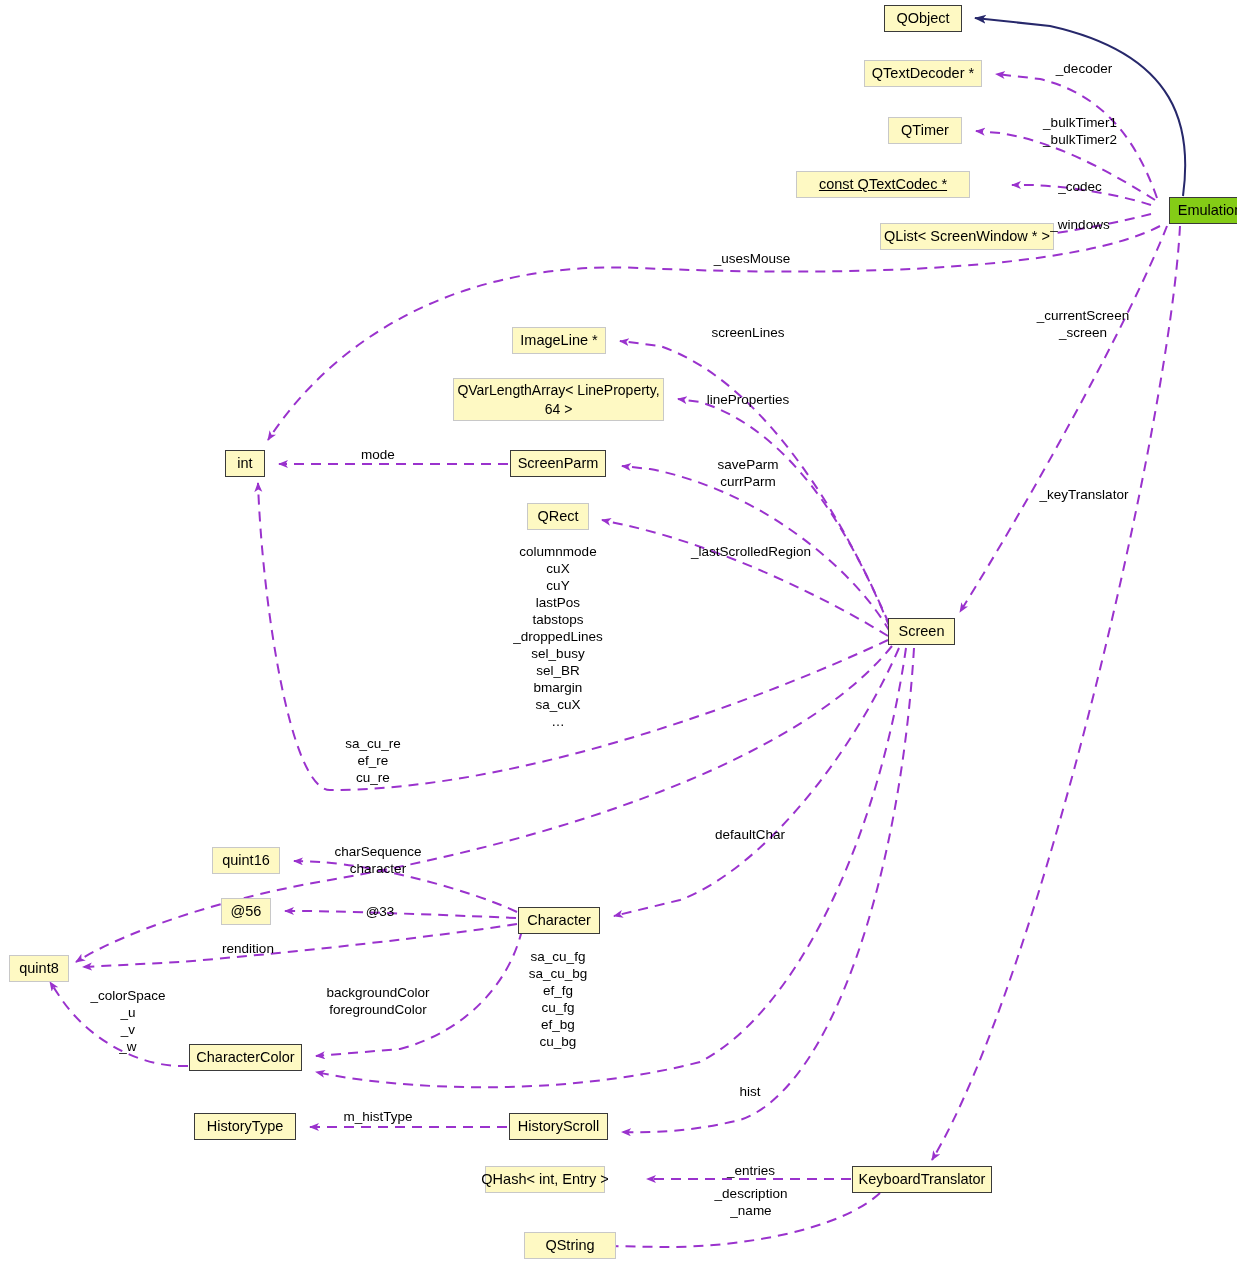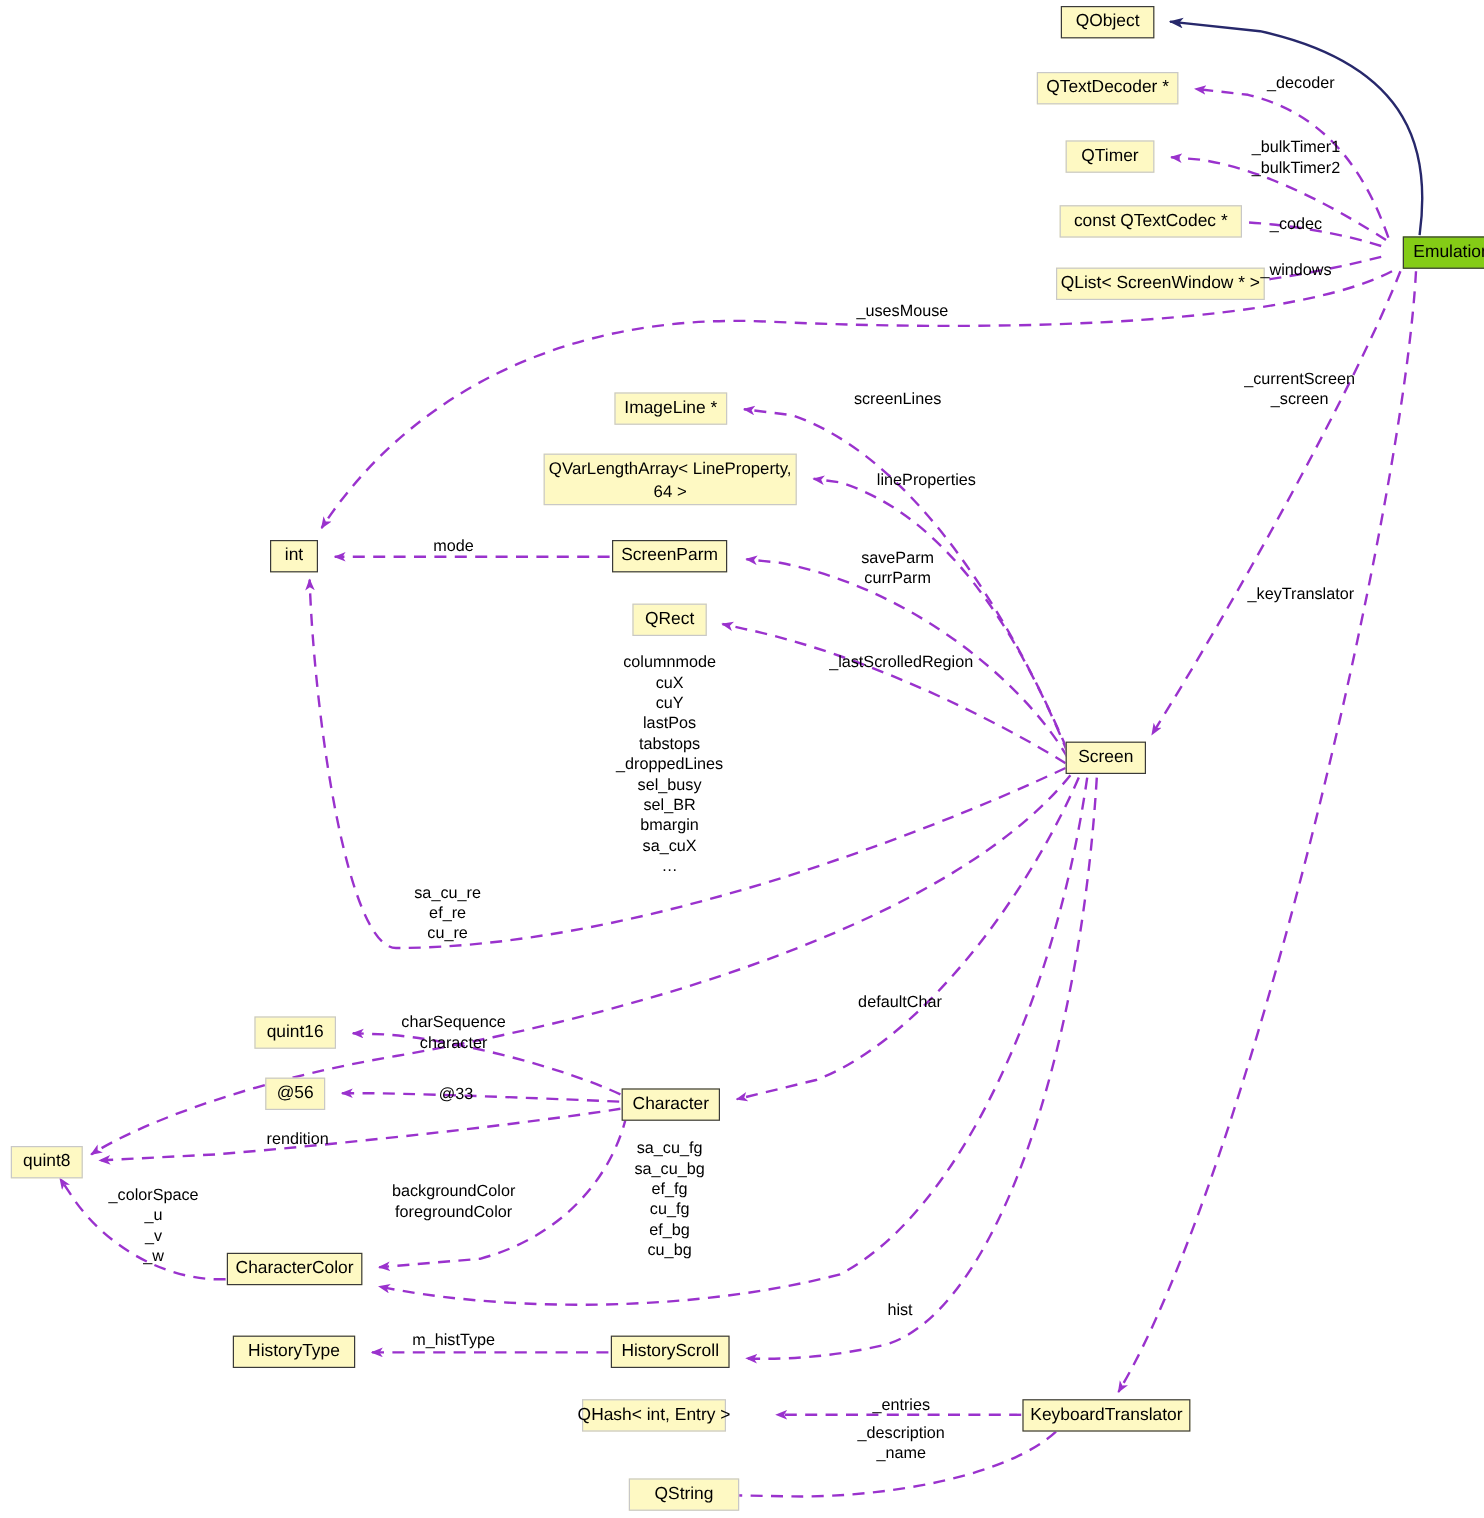--- a/index.html
+++ b/index.html
@@ -90,21 +90,21 @@
       <path d="M507,1127 L310,1127" marker-end="url(#ah-assoc)"></path>
 
       <path d="M851,1179 L647,1179" marker-end="url(#ah-assoc)"></path>
       <path d="M880,1193 C840,1230 740,1248 660,1247 L606,1246" marker-end="url(#ah-assoc)"></path>
     </g>
   </svg>
 
   <div class="node linked" style="left:884px;top:5px;width:78px;height:27px;">QObject</div>
   <div class="node plain" style="left:864px;top:60px;width:118px;height:27px;">QTextDecoder *</div>
   <div class="node plain" style="left:888px;top:117px;width:74px;height:27px;">QTimer</div>
-  <div class="node plain" style="left:883px;top:171px;width:152px;height:27px;">const QTextCodec *</div>
+  <div class="node plain" style="left:796px;top:171px;width:174px;height:27px;text-decoration:underline;">const QTextCodec *</div>
   <div class="node plain" style="left:836px;top:223px;width:174px;height:27px;margin-left:44px;">QList&lt; ScreenWindow * &gt;</div>
   <div class="node current" style="left:1152px;top:197px;width:82px;height:27px;">Emulation</div>
 
   <div class="node plain" style="left:512px;top:327px;width:94px;height:27px;">ImageLine *</div>
   <div class="node plain" style="left:453px;top:378px;width:211px;height:43px;font-size:14px;line-height:19px;">QVarLengthArray&lt; LineProperty,
 64 &gt;</div>
   <div class="node linked" style="left:510px;top:450px;width:96px;height:27px;">ScreenParm</div>
   <div class="node plain" style="left:527px;top:503px;width:62px;height:27px;">QRect</div>
   <div class="node linked" style="left:225px;top:450px;width:40px;height:27px;">int</div>
   <div class="node linked" style="left:888px;top:618px;width:67px;height:27px;">Screen</div>
@@ -123,21 +123,21 @@
 
   <div class="elabel" style="left:1084px;top:60px;">_decoder</div>
   <div class="elabel" style="left:1080px;top:114px;">_bulkTimer1
 _bulkTimer2</div>
   <div class="elabel" style="left:1080px;top:178px;">_codec</div>
   <div class="elabel" style="left:1080px;top:216px;">_windows</div>
   <div class="elabel" style="left:752px;top:250px;">_usesMouse</div>
   <div class="elabel" style="left:1083px;top:307px;">_currentScreen
 _screen</div>
   <div class="elabel" style="left:748px;top:324px;">screenLines</div>
-  <div class="elabel" style="left:772px;top:391px;">lineProperties</div>
+  <div class="elabel" style="left:748px;top:391px;">lineProperties</div>
   <div class="elabel" style="left:378px;top:446px;">mode</div>
   <div class="elabel" style="left:748px;top:456px;">saveParm
 currParm</div>
   <div class="elabel" style="left:1084px;top:486px;">_keyTranslator</div>
   <div class="elabel" style="left:751px;top:543px;">_lastScrolledRegion</div>
   <div class="elabel" style="left:558px;top:543px;">columnmode
 cuX
 cuY
 lastPos
 tabstops

